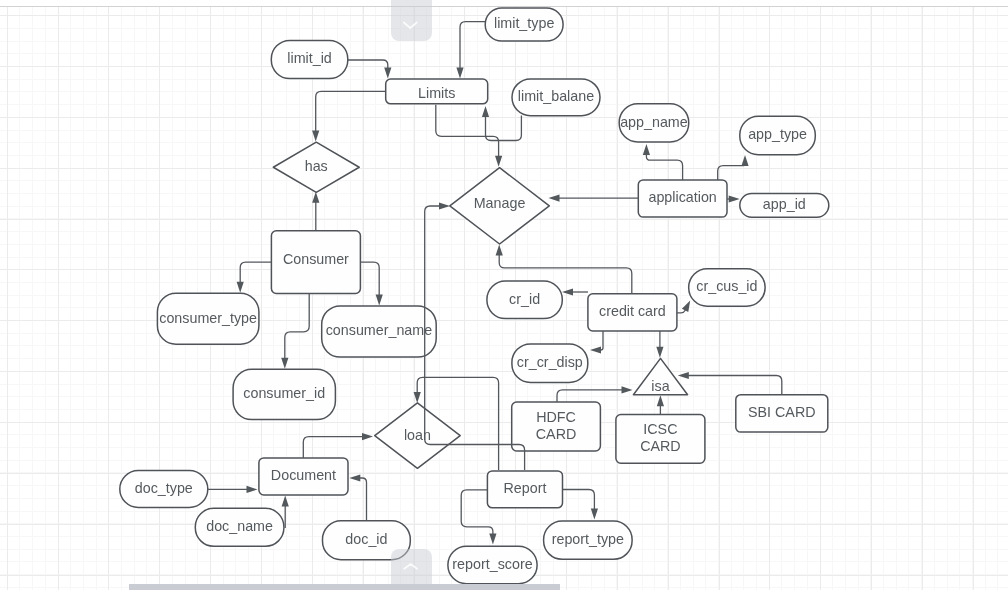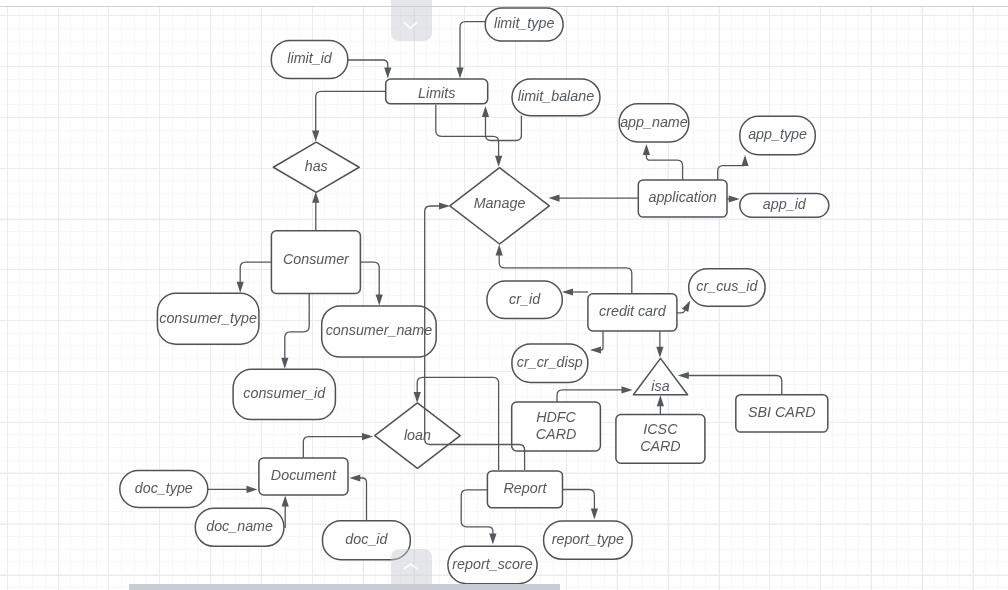--- a/index.html
+++ b/index.html
@@ -1,19 +1,19 @@
 <!DOCTYPE html>
 <html><head>
 <meta charset="utf-8">
 <title>ER Diagram</title>
 <style>
   html,body{margin:0;padding:0;background:#ffffff;}
   body{width:1008px;height:590px;overflow:hidden;
        font-family:"Liberation Sans", sans-serif;}
-  #canvas{position:absolute;left:0;top:0;width:1008px;height:590px;background:#ffffff;overflow:hidden;font-style:italic;}
+  #canvas{position:absolute;left:0;top:0;width:1008px;height:590px;background:#ffffff;overflow:hidden;}
   svg{position:absolute;left:0;top:0;}
   .shp{fill:#fefefe;stroke:#4f5358;stroke-width:1.5;stroke-linejoin:round;}
   .lbl{fill:#555a5e;font-family:"Liberation Sans",sans-serif;font-size:14.3px;text-anchor:middle;}
   .edge{fill:none;stroke:#53575c;stroke-width:1.3;stroke-linejoin:round;stroke-linecap:butt;}
   .ahead{fill:#53585c;stroke:none;}
   .scrollbtn{position:absolute;background:rgba(199,203,208,0.48);border-radius:8px;}
   .hscroll{position:absolute;background:#c9ccd2;border-radius:0px;}
   .toprule{position:absolute;left:0;top:6.2px;width:1008px;height:1.2px;background:#d2d2d2;}
 </style>
 </head>

